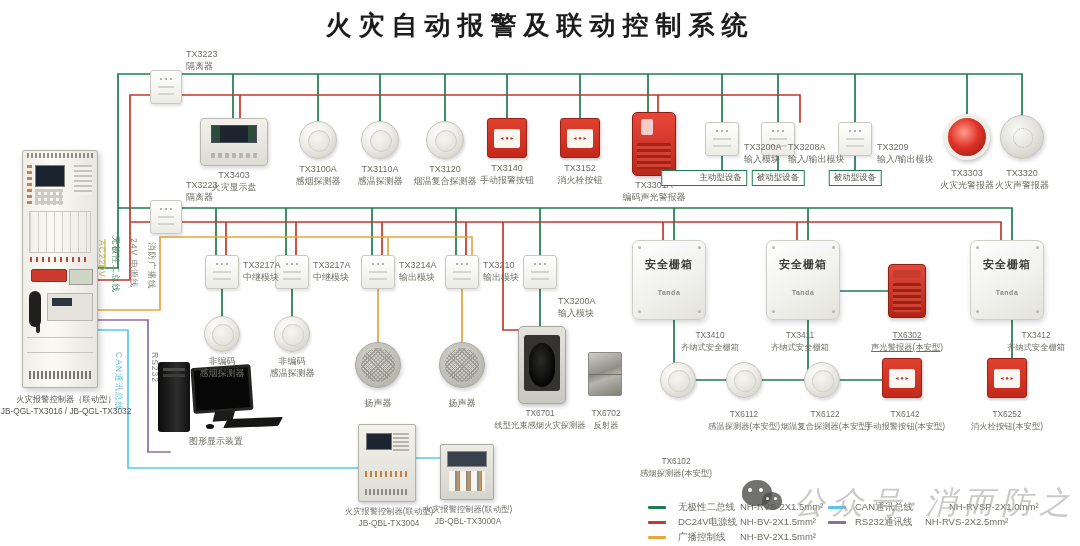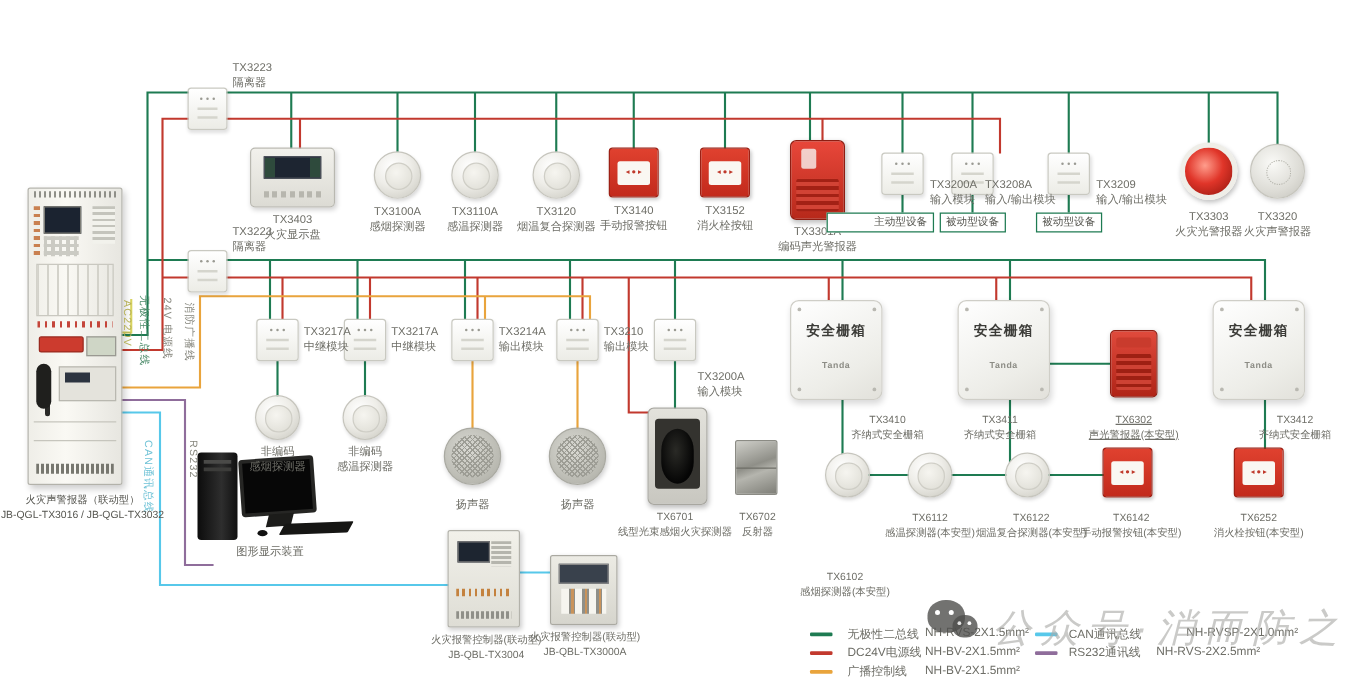--- a/index.html
+++ b/index.html
@@ -146,20 +146,21 @@
   .wm-icon::before{content:"";position:absolute;left:6px;top:8px;width:4px;height:4px;border-radius:50%;background:#fff;
         box-shadow:11px 0 0 #fff;}
   .wm-icon.small{width:20px;height:18px;}
   .wm-icon.small::before{left:4px;top:5px;width:3px;height:3px;box-shadow:8px 0 0 #fff;}
 </style>
 </head>
 <body>
 
 <div id="canvas">
 
+  <div class="title">火灾自动报警及联动控制系统</div>
 
   <svg class="wires" width="1080" height="546" viewBox="0 0 1080 546">
     <path class="w-ac" d="M98,266 H105 V240"></path>
     <path class="w-bus" d="M98,268 H118 V74 H1022 V115
       M233,74 V118 M318,74 V121 M380,74 V121 M445,74 V121 M507,74 V118 M580,74 V118 M648,74 V112
       M722,74 V122 M778,74 V122 M855,74 V122 M967,74 V114
       M722,156 V170 M778,156 V170 M855,156 V170
       M118,208 H1012 V240
       M216,208 V255 M286,208 V255 M372,208 V255 M456,208 V255 M540,208 V255
       M674,208 V240 M808,208 V240
@@ -197,21 +198,21 @@
     <div class="cab-slots"></div>
     <div class="cab-leds"></div>
     <div class="cab-redbar"></div>
     <div class="cab-mini"></div>
     <div class="cab-phone"></div>
     <div class="cab-panel2"></div>
     <div class="cab-divider"></div>
     <div class="cab-bottomvent"></div>
   </div>
   <div class="lbl sm" style="left:66px;top:394px;color:#55554f;">
-    <div>火灾声警报器（联动型）</div>
+    <div>火灾报警控制器（联动型）</div>
     <div>JB-QGL-TX3016 / JB-QGL-TX3032</div>
   </div>
 
   <div class="dev module iso" style="left:150px;top:70px;"></div>
   <div class="lbl-left" style="left:186px;top:49px;">
     <div>TX3223</div>
     <div>隔离器</div>
   </div>
   <div class="dev module iso" style="left:150px;top:200px;"></div>
   <div class="lbl-left" style="left:186px;top:180px;">

